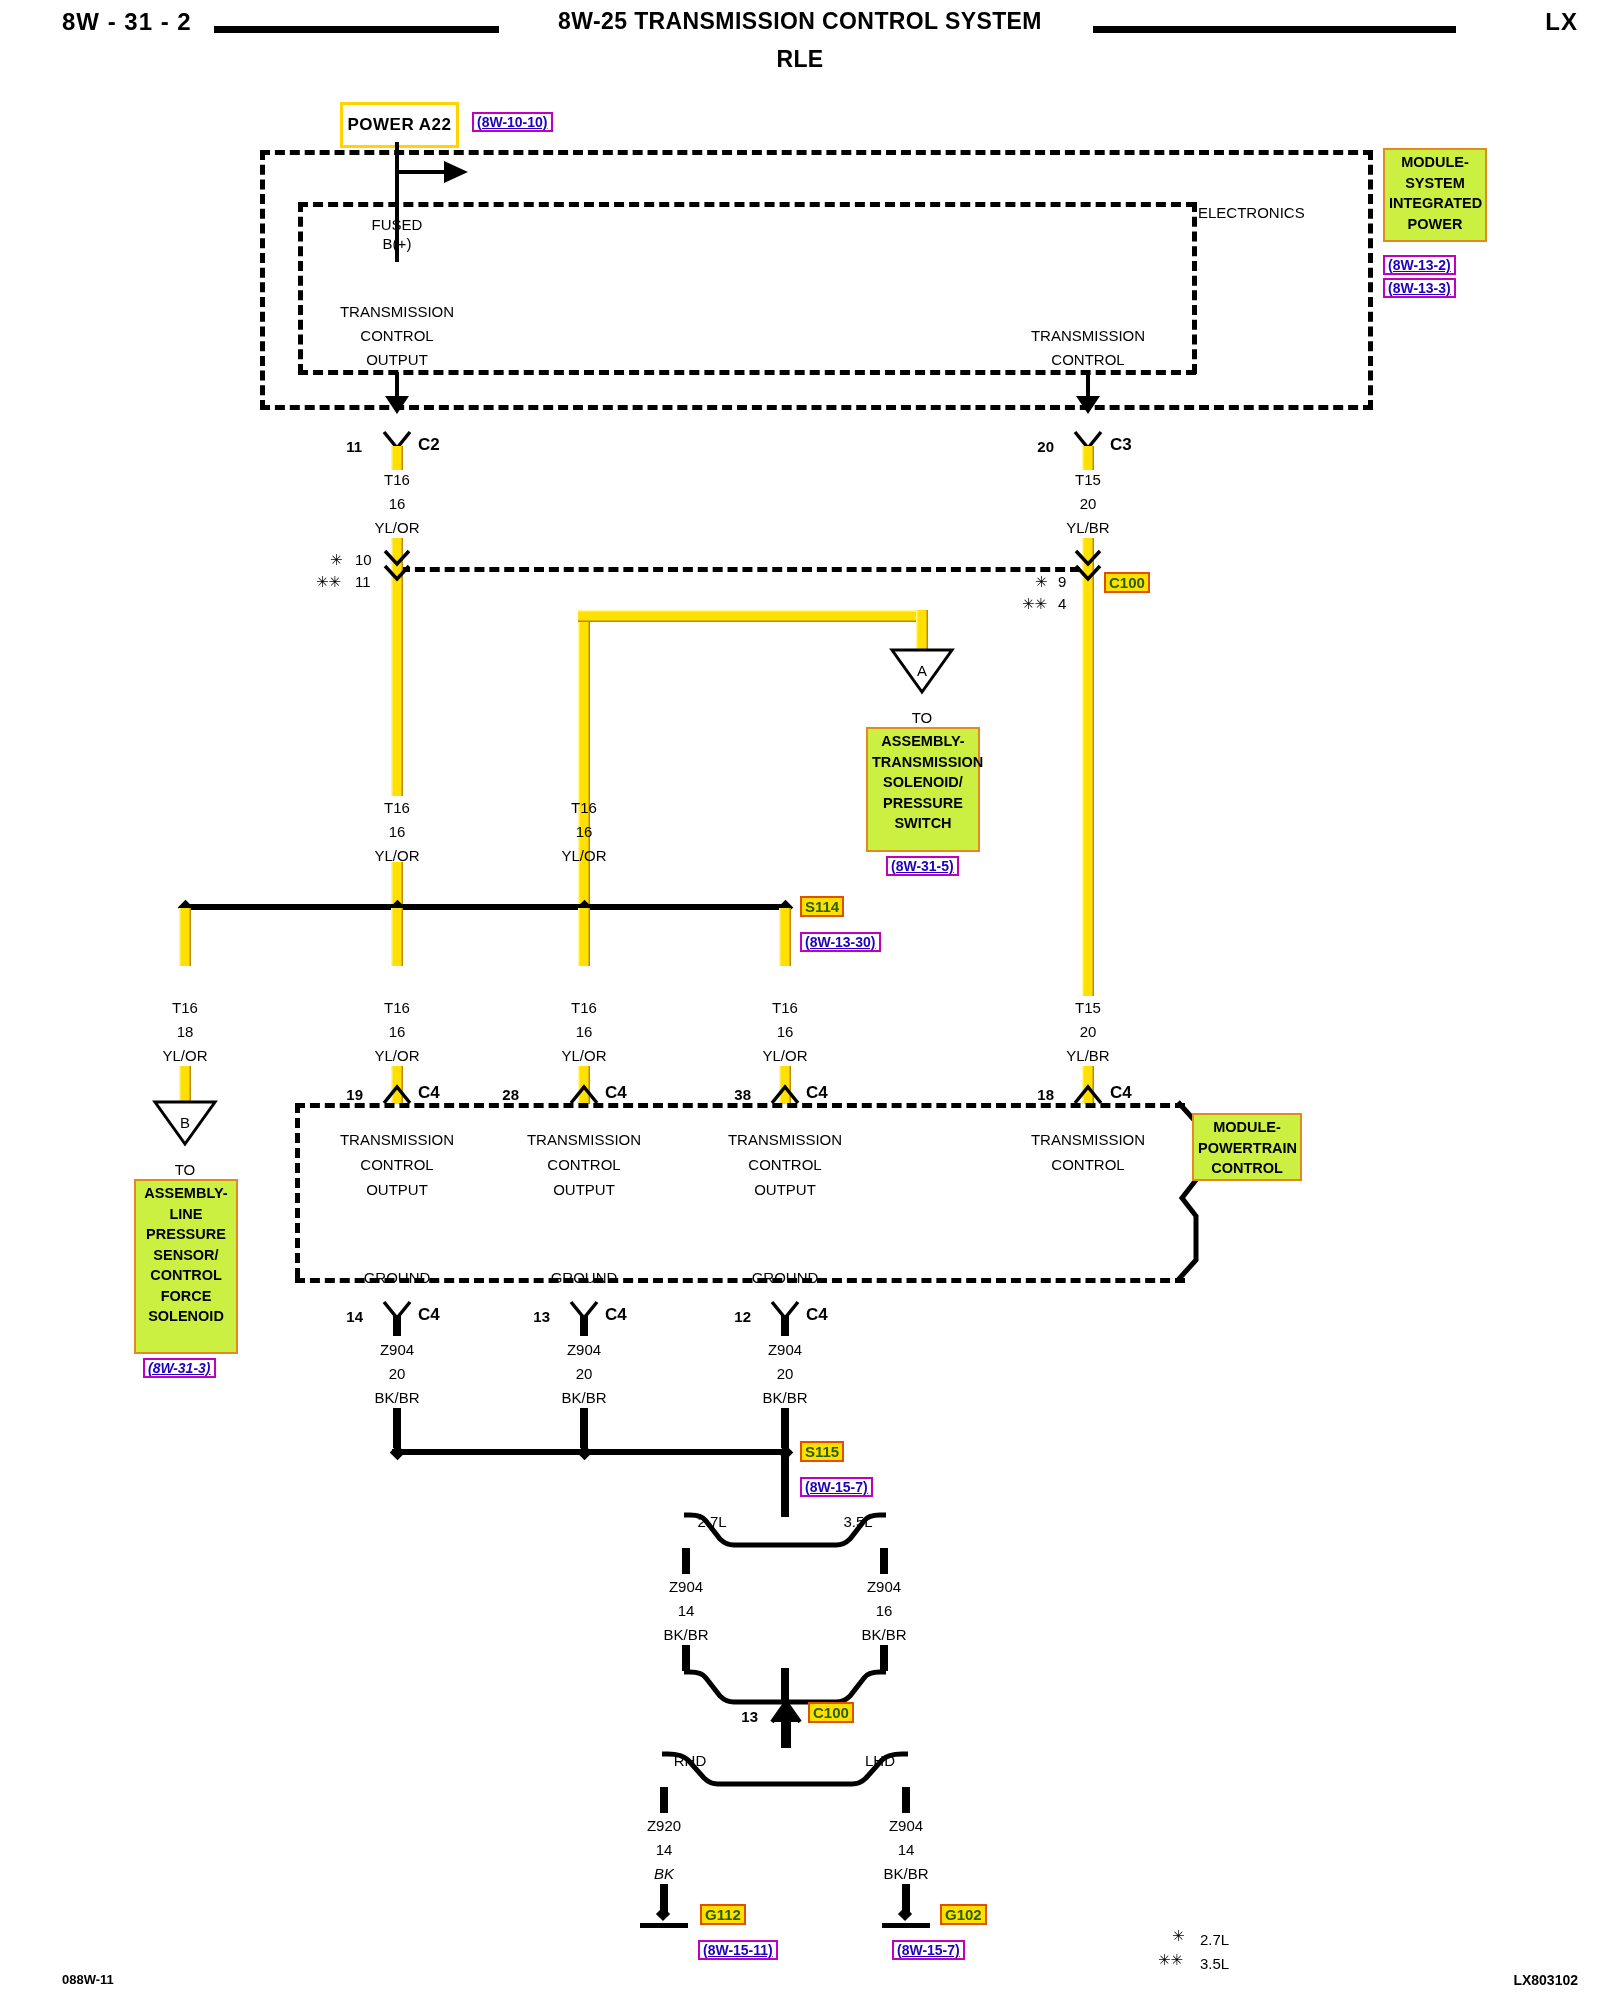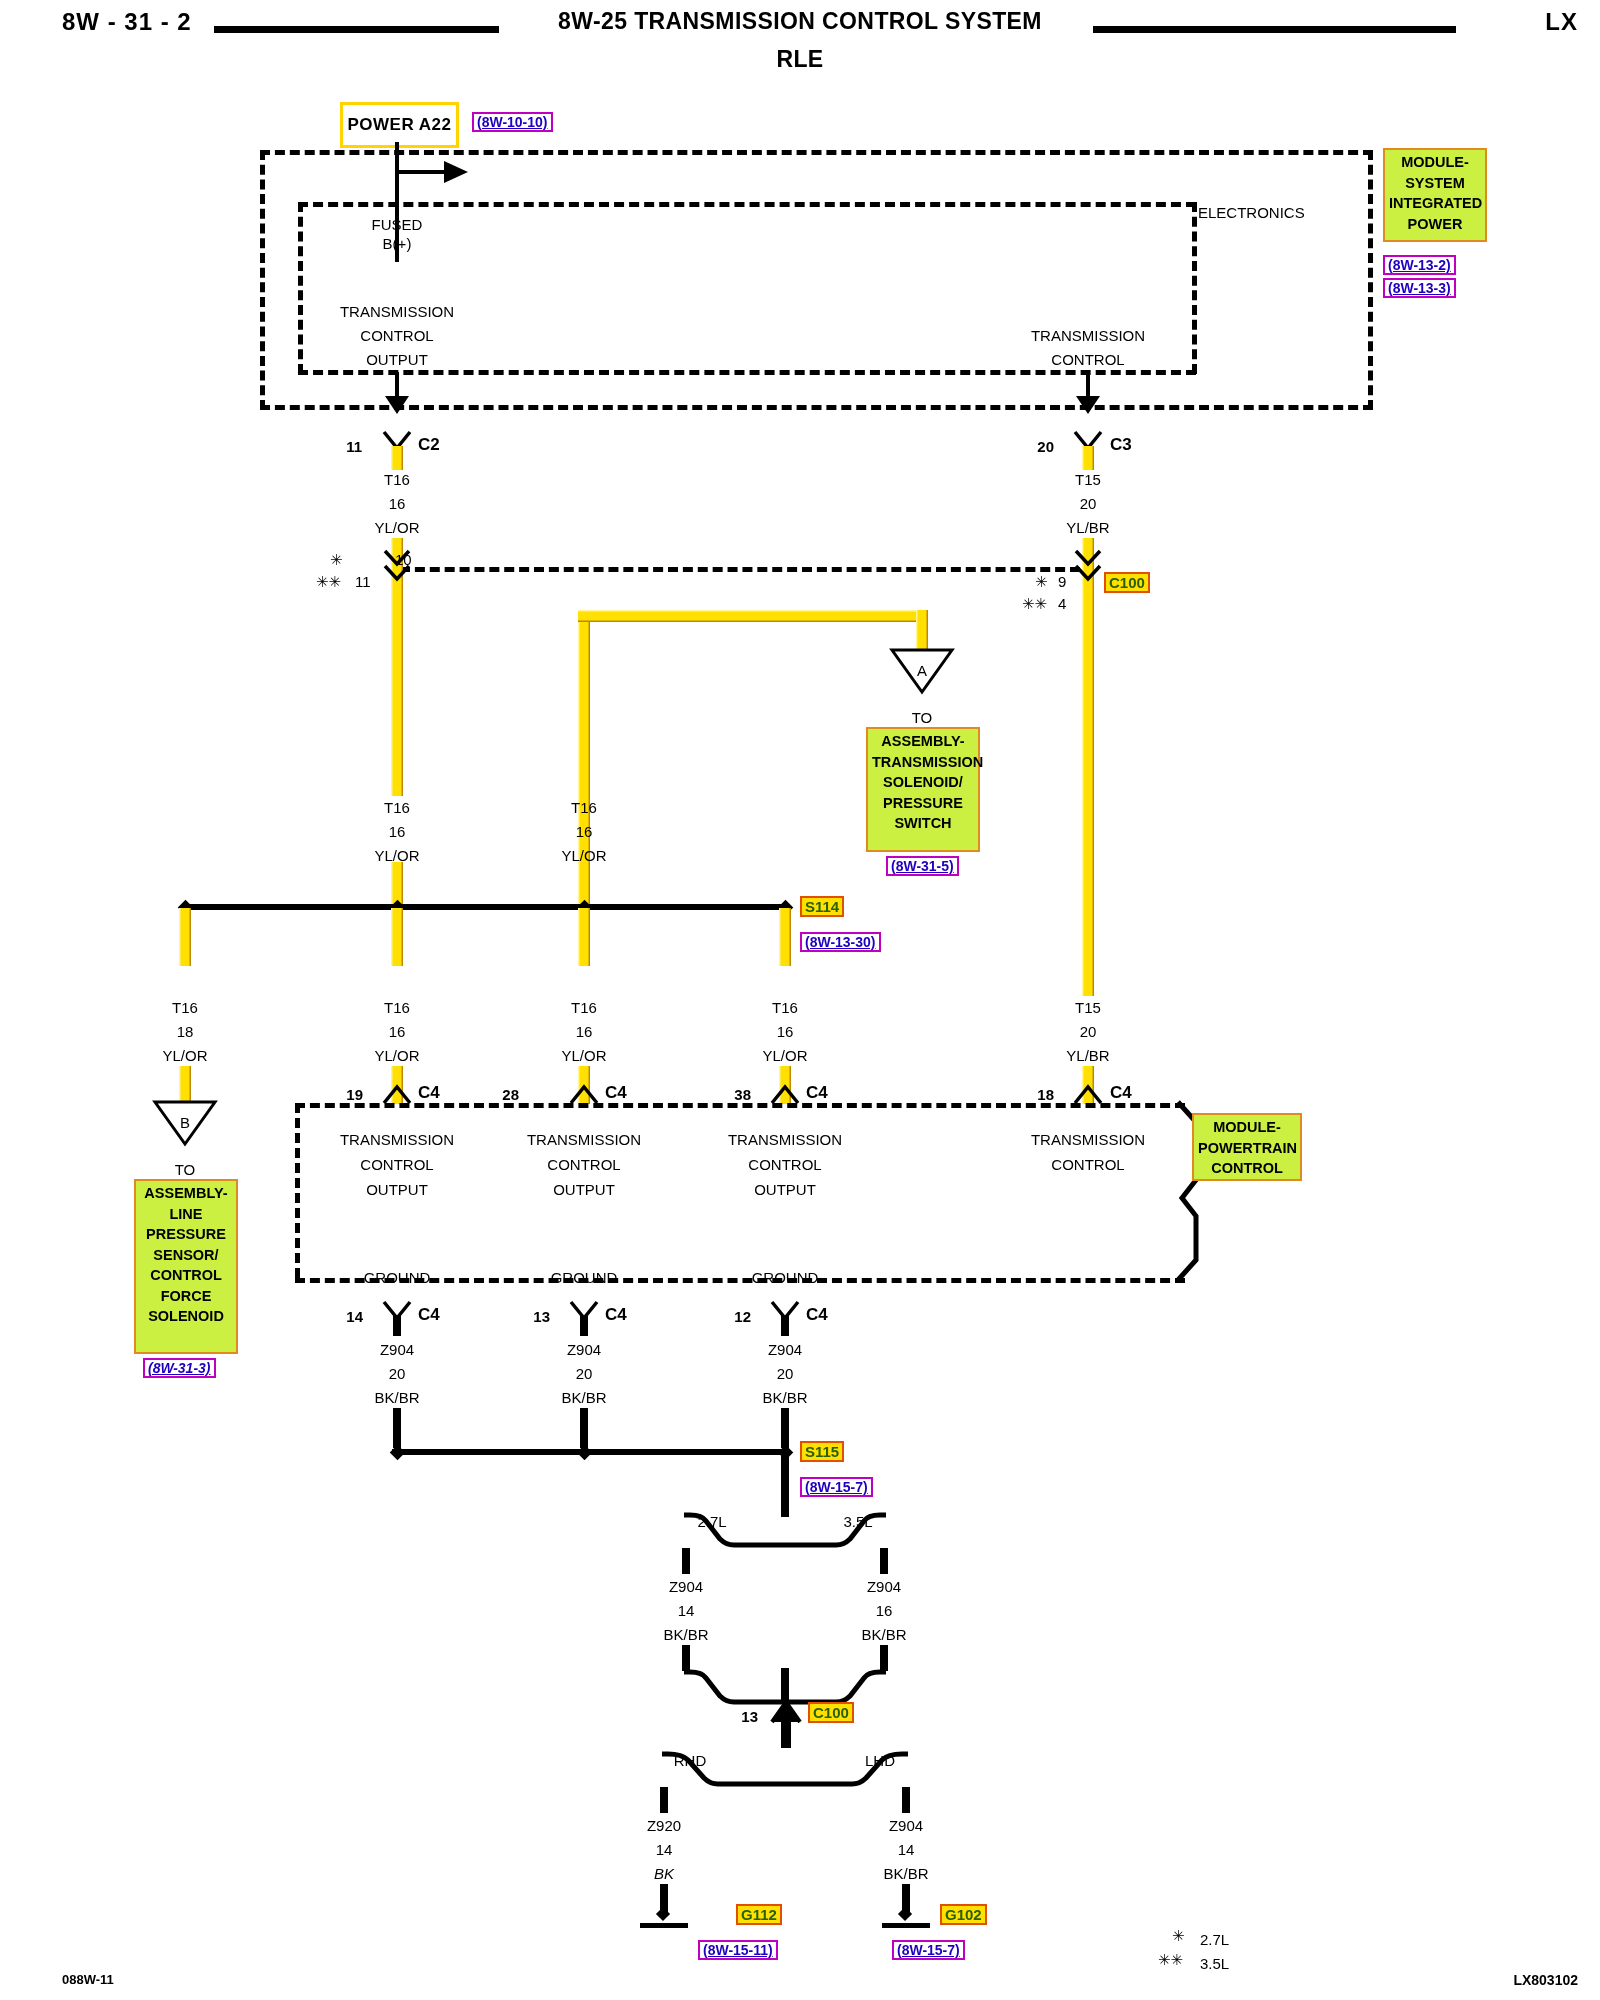--- a/index.html
+++ b/index.html
@@ -130,21 +130,21 @@
 <div class="abs tc" style="left:1088px;top:518px;">YL/BR</div>
 
 <div class="abs dash-h" style="left:400px;top:567px;width:680px;"></div>
 
 <div class="abs wy" style="left:391px;top:538px;width:12px;height:60px;"></div>
 <svg class="abs" style="left:383px;top:551px;" width="28" height="36">
   <polyline points="2,0 14,13 26,0" fill="none" stroke="#000" stroke-width="3.5"></polyline>
   <polyline points="2,15 14,28 26,15" fill="none" stroke="#000" stroke-width="3.5"></polyline>
 </svg>
 <div class="abs t" style="left:330px;top:550px;">✳</div>
-<div class="abs t" style="left:355px;top:550px;margin-left:40px;">10</div>
+<div class="abs t" style="left:355px;top:550px;">10</div>
 <div class="abs t" style="left:316px;top:572px;">✳✳</div>
 <div class="abs t" style="left:355px;top:572px;">11</div>
 
 <div class="abs wy" style="left:1082px;top:538px;width:12px;height:60px;"></div>
 <svg class="abs" style="left:1074px;top:551px;" width="28" height="36">
   <polyline points="2,0 14,13 26,0" fill="none" stroke="#000" stroke-width="3.5"></polyline>
   <polyline points="2,15 14,28 26,15" fill="none" stroke="#000" stroke-width="3.5"></polyline>
 </svg>
 <div class="abs t" style="left:1035px;top:572px;">✳</div>
 <div class="abs t" style="left:1058px;top:572px;">9</div>
@@ -394,21 +394,21 @@
 <div class="abs wk" style="left:660px;top:1884px;width:8px;height:32px;"></div>
 
 <div class="abs wk" style="left:902px;top:1787px;width:8px;height:26px;"></div>
 <div class="abs tc" style="left:906px;top:1816px;">Z904</div>
 <div class="abs tc" style="left:906px;top:1840px;">14</div>
 <div class="abs tc" style="left:906px;top:1864px;">BK/BR</div>
 <div class="abs wk" style="left:902px;top:1884px;width:8px;height:32px;"></div>
 
 <div class="node" style="left:658px;top:1909px;width:10px;height:10px;"></div>
 <div class="abs wk" style="left:640px;top:1923px;width:48px;height:5px;"></div>
-<div class="abs" style="left:736px;top:1904px;text-align:center;">
+<div class="abs" style="left:700px;top:1904px;text-align:center;">
   <span class="splicelbl">G112</span>
 </div>
 <div class="abs" style="left:698px;top:1940px;">
   <span class="ref">(8W-15-11)</span>
 </div>
 
 <div class="node" style="left:900px;top:1909px;width:10px;height:10px;"></div>
 <div class="abs wk" style="left:882px;top:1923px;width:48px;height:5px;"></div>
 <div class="abs" style="left:940px;top:1904px;">
   <span class="splicelbl">G102</span>

